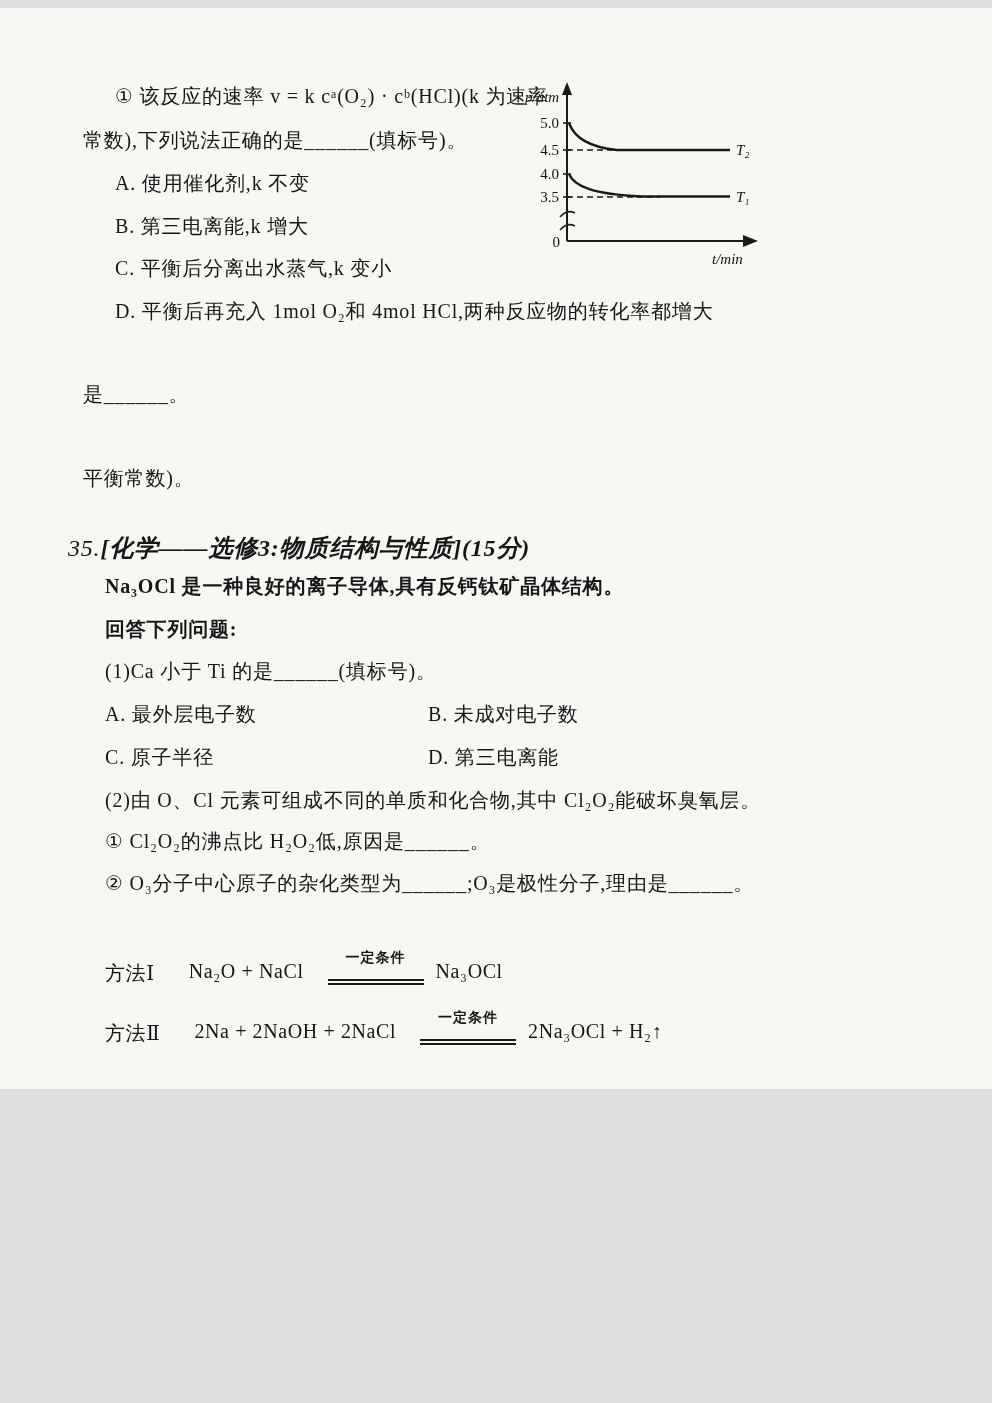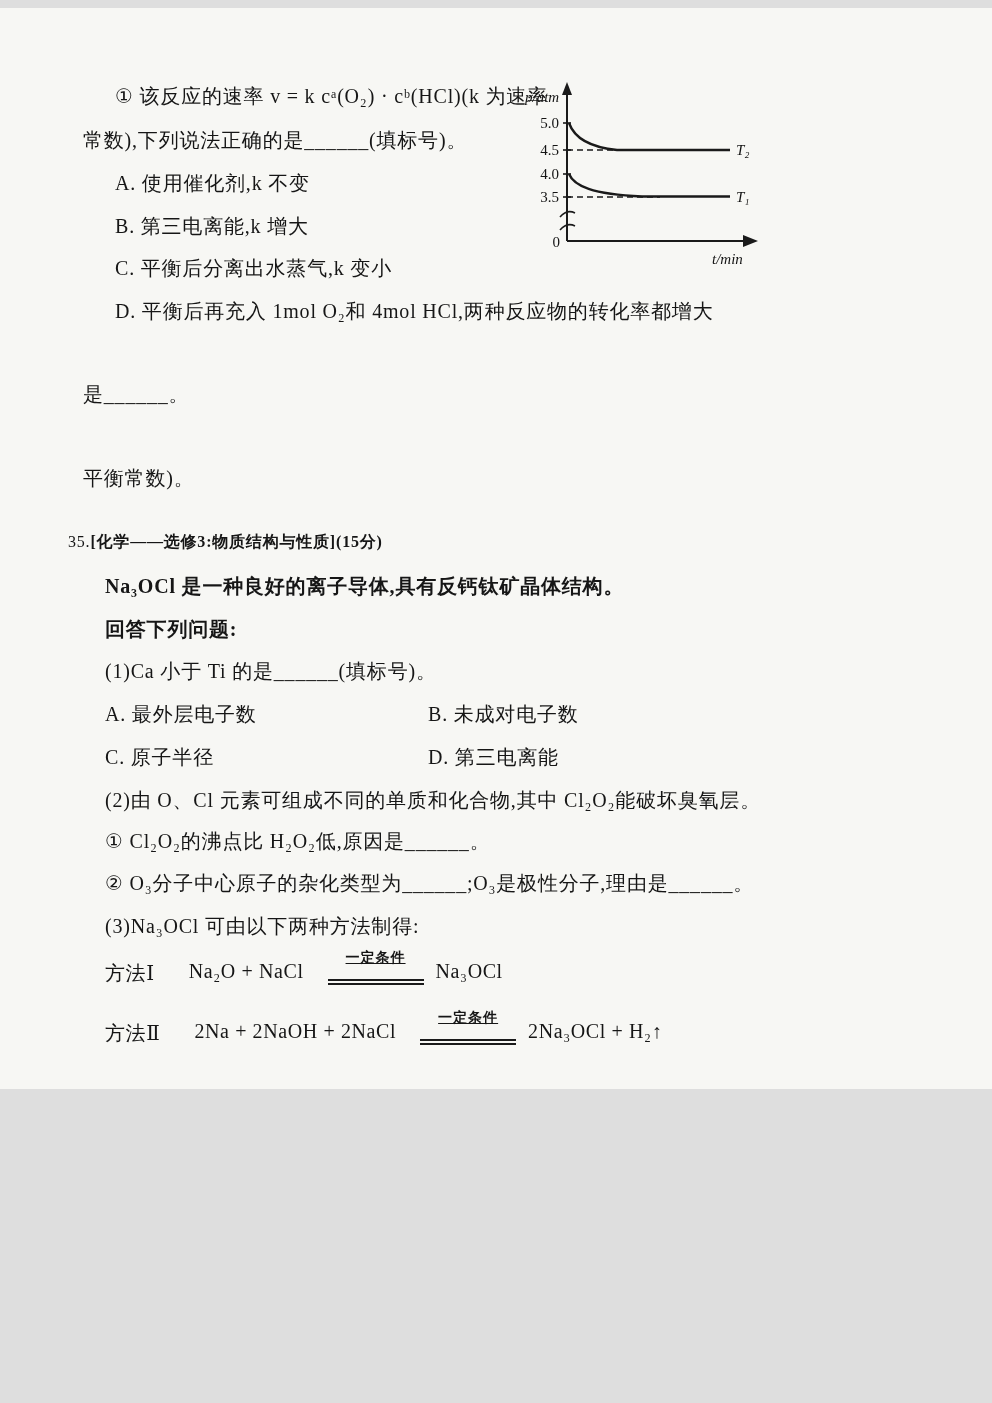--- a/index.html
+++ b/index.html
@@ -13,39 +13,38 @@
     overflow:hidden;
   }
   .line{
     position:absolute;
     font-size:20px;
     letter-spacing:0.8px;
     white-space:nowrap;
     line-height:24px;
   }
   .bold{font-weight:bold;}
-  .header-line{position:absolute;font-size:16px;white-space:nowrap;letter-spacing:0.8px;}
+  .header-line{position:absolute;font-size:24px;white-space:nowrap;letter-spacing:0.8px;font-style:italic;}
   
   .eq-row{
     position:absolute;
     display:flex;
     font-size:20px;
     letter-spacing:0.6px;
     white-space:nowrap;
   }
   .eq-label{margin-right:34px;}
   .eq-left{margin-right:12px;}
   .cond{
     display:flex;
     flex-direction:column;
     align-items:center;
     gap:14px;
     margin:0 12px;
     transform:translateY(-9px);
-    text-decoration:underline;
   }
   .cond-text{
     font-size:14px;
     font-weight:bold;
     letter-spacing:1px;
     line-height:14px;
   }
   .dbl{
     width:96px;height:6px;
     box-sizing:border-box;
@@ -111,21 +110,20 @@
   <div class="line" style="left:105px;top:651px">(1)Ca 小于 Ti 的是______(填标号)。</div>
   <div class="line" style="left:105px;top:694px">A. 最外层电子数</div>
   <div class="line" style="left:428px;top:694px">B. 未成对电子数</div>
   <div class="line" style="left:105px;top:737px">C. 原子半径</div>
   <div class="line" style="left:428px;top:737px">D. 第三电离能</div>
 
   <div class="line" style="left:105px;top:780px">(2)由 O、Cl 元素可组成不同的单质和化合物,其中 Cl₂O₂能破坏臭氧层。</div>
   <div class="line" style="left:105px;top:821px">① Cl₂O₂的沸点比 H₂O₂低,原因是______。</div>
   <div class="line" style="left:105px;top:863px">② O₃分子中心原子的杂化类型为______;O₃是极性分子,理由是______。</div>
 
-  <div class="line" style="left:105px;top:906px">(3)Na₃OCl 可由以下两种方法制得:</div>
 
   <div class="eq-row" style="left:105px;top:952px">
     <span class="eq-label">方法Ⅰ</span>
     <span class="eq-left">Na₂O + NaCl</span>
     <span class="cond">
       <span class="cond-text">一定条件</span>
       <span class="dbl"></span>
     </span>
     <span>Na₃OCl</span>
   </div>

